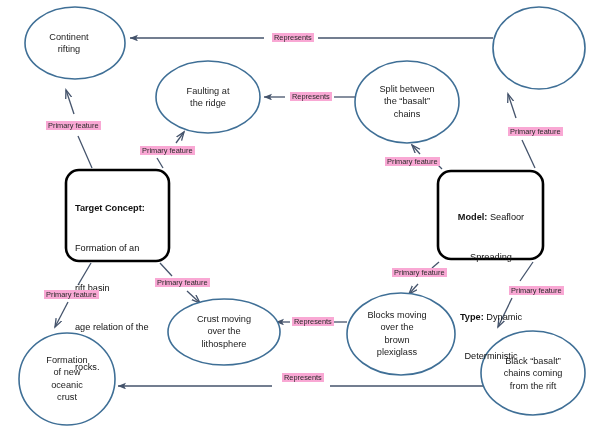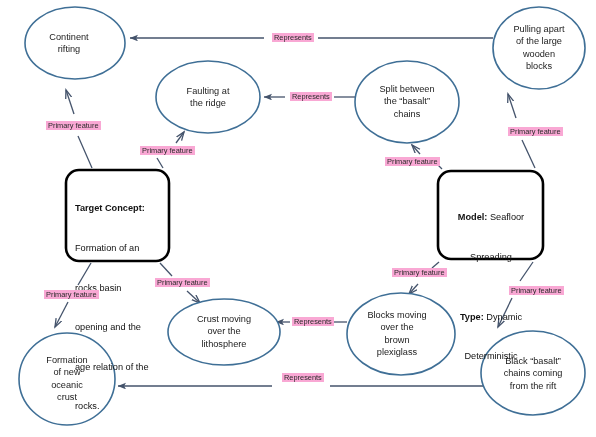--- a/index.html
+++ b/index.html
@@ -172,37 +172,30 @@
   <div class="node-label" style="left:19px; top:31px; width:100px;">Continent
 rifting</div>
 
   <div class="node-label" style="left:156px; top:85px; width:104px;">Faulting at
 the ridge</div>
 
   <div class="node-label" style="left:355px; top:83px; width:104px;">Split between
 the “basalt”
 chains</div>
 
-  <div class="node-label" style="left:493px; top:23px; width:92px;">Pulling apart
-of the large
-wooden
-blocks</div>
 
   <div class="box-label left-align" style="left:75px; top:176px; width:90px;">
     <div>
       <b>Target Concept:</b><span></span>
     </div>
     <div>
       <b></b><span>Formation of an</span>
     </div>
     <div>
-      <b></b><span>rocks basin</span>
-    </div>
-    <div>
-      <b></b><span>opening and the</span>
+      <b></b><span>rift basin</span>
     </div>
     <div>
       <b></b><span>age relation of the</span>
     </div>
     <div>
       <b></b><span>rocks.</span>
     </div>
   </div>
 
   <div class="box-label center-align" style="left:446px; top:185px; width:90px;">

